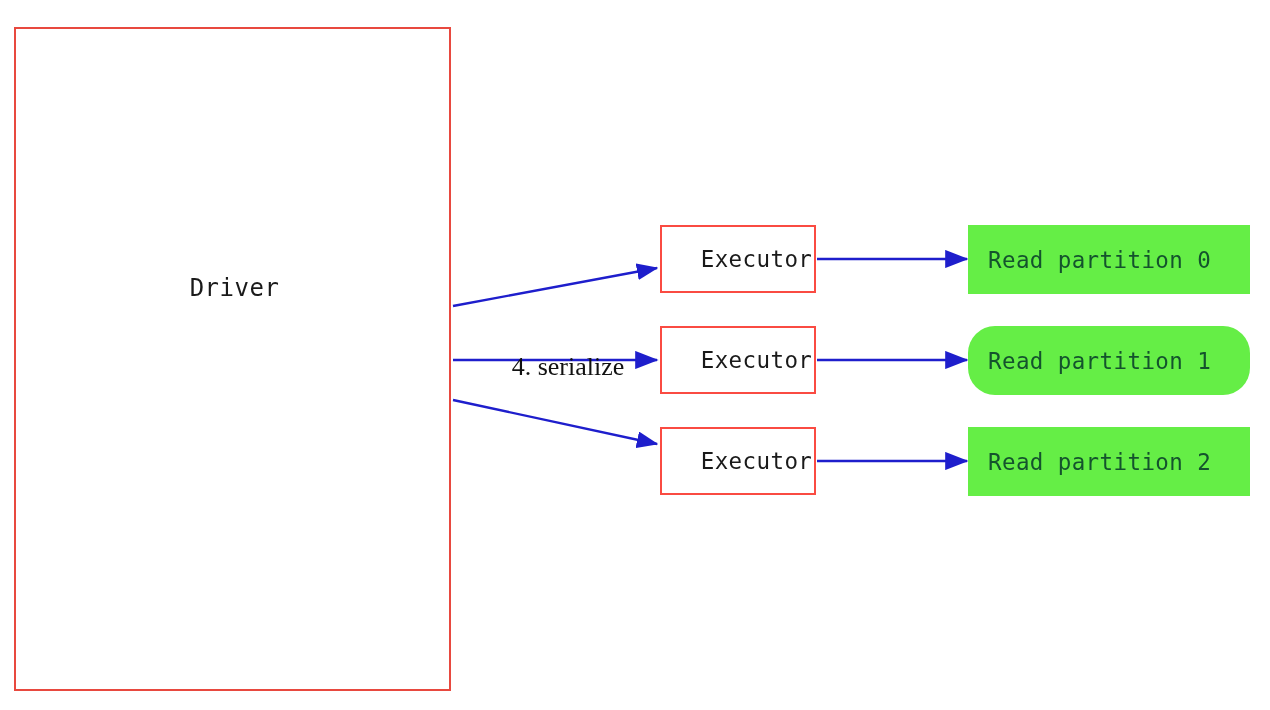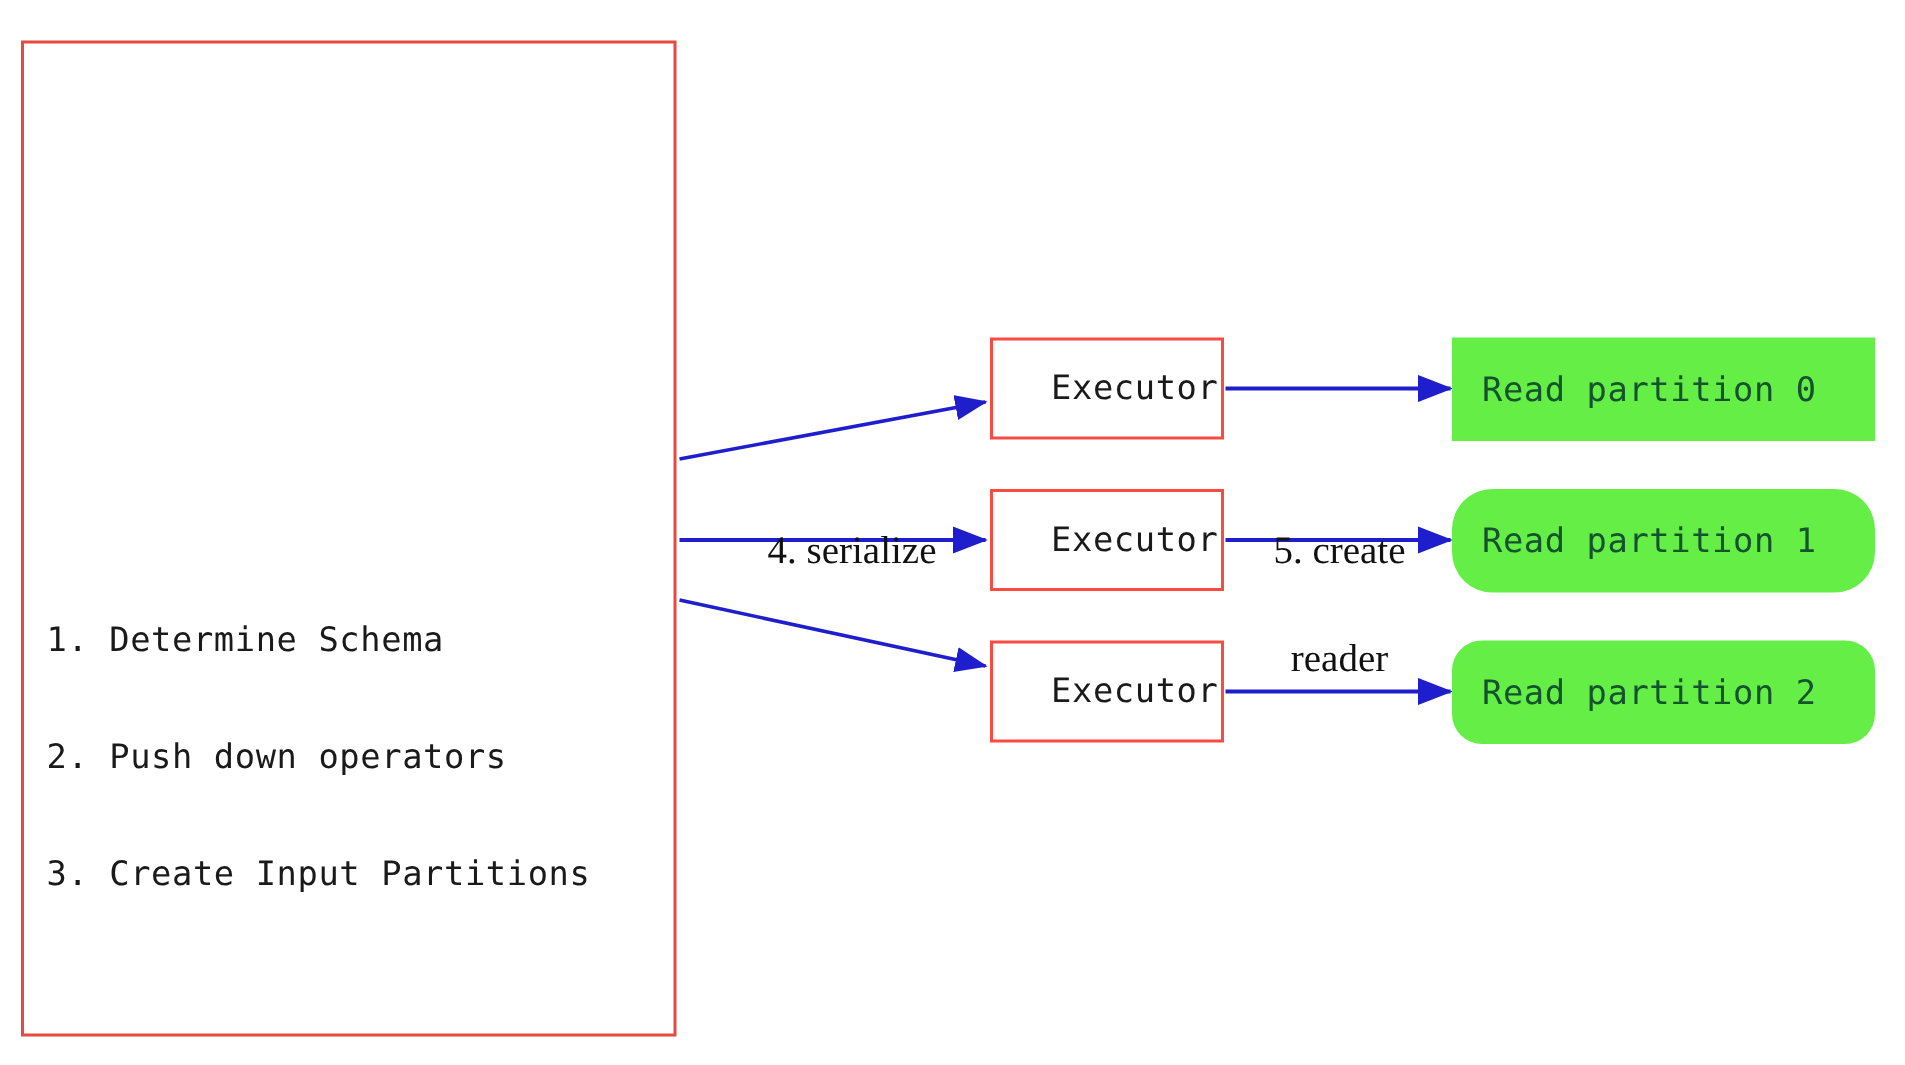--- a/index.html
+++ b/index.html
@@ -100,21 +100,21 @@
     box-sizing: border-box;
   }
   .partition-box .partition-label {
     font-family: "DejaVu Sans Mono", "Liberation Mono", monospace;
     font-size: 22.5px;
     color: #14532d;
     letter-spacing: 0.4px;
   }
   .part-0 { top: 225px; }
   .part-1 { top: 326px; border-radius: 27px; }
-  .part-2 { top: 427px; border-radius: 20px; }
+  .part-2 { top: 427px; }
 
   
   .edge-label {
     position: absolute;
     font-family: "Liberation Serif", "DejaVu Serif", serif;
     font-size: 26px;
     line-height: 24px;
     color: #111111;
     text-align: center;
     white-space: pre;
@@ -150,25 +150,21 @@
     <line x1="453" y1="400" x2="657" y2="444" stroke="#1e1ecc" stroke-width="2.4" marker-end="url(#arrowhead)"></line>
 
     <line x1="817" y1="259" x2="967" y2="259" stroke="#1e1ecc" stroke-width="2.6" marker-end="url(#arrowhead)"></line>
 
     <line x1="817" y1="360" x2="967" y2="360" stroke="#1e1ecc" stroke-width="2.6" marker-end="url(#arrowhead)"></line>
 
     <line x1="817" y1="461" x2="967" y2="461" stroke="#1e1ecc" stroke-width="2.6" marker-end="url(#arrowhead)"></line>
   </svg>
 
   <div class="driver-box">
-    <div class="driver-steps">
-      <span class="step">1. Determine Schema</span>
-      <span class="step">2. Push down operators</span>
-      <span class="step">3. Create Input Partitions</span>
-    </div>
+    <div class="driver-title">Driver</div>
   </div>
 
   <div class="executor-box exec-0">
     <span class="executor-label">Executor</span>
   </div>
   <div class="executor-box exec-1">
     <span class="executor-label">Executor</span>
   </div>
   <div class="executor-box exec-2">
     <span class="executor-label">Executor</span>
@@ -181,18 +177,14 @@
     <span class="partition-label">Read partition 1</span>
   </div>
   <div class="partition-box part-2">
     <span class="partition-label">Read partition 2</span>
   </div>
 
   <div class="edge-label label-serialize">
     <span class="lbl-line">4. serialize</span>
   </div>
 
-  <div class="edge-label label-create-reader">
-    <span class="lbl-line">5. create</span>
-    <span class="lbl-line">reader</span>
-  </div>
 
 </div>
 
 </body></html>

